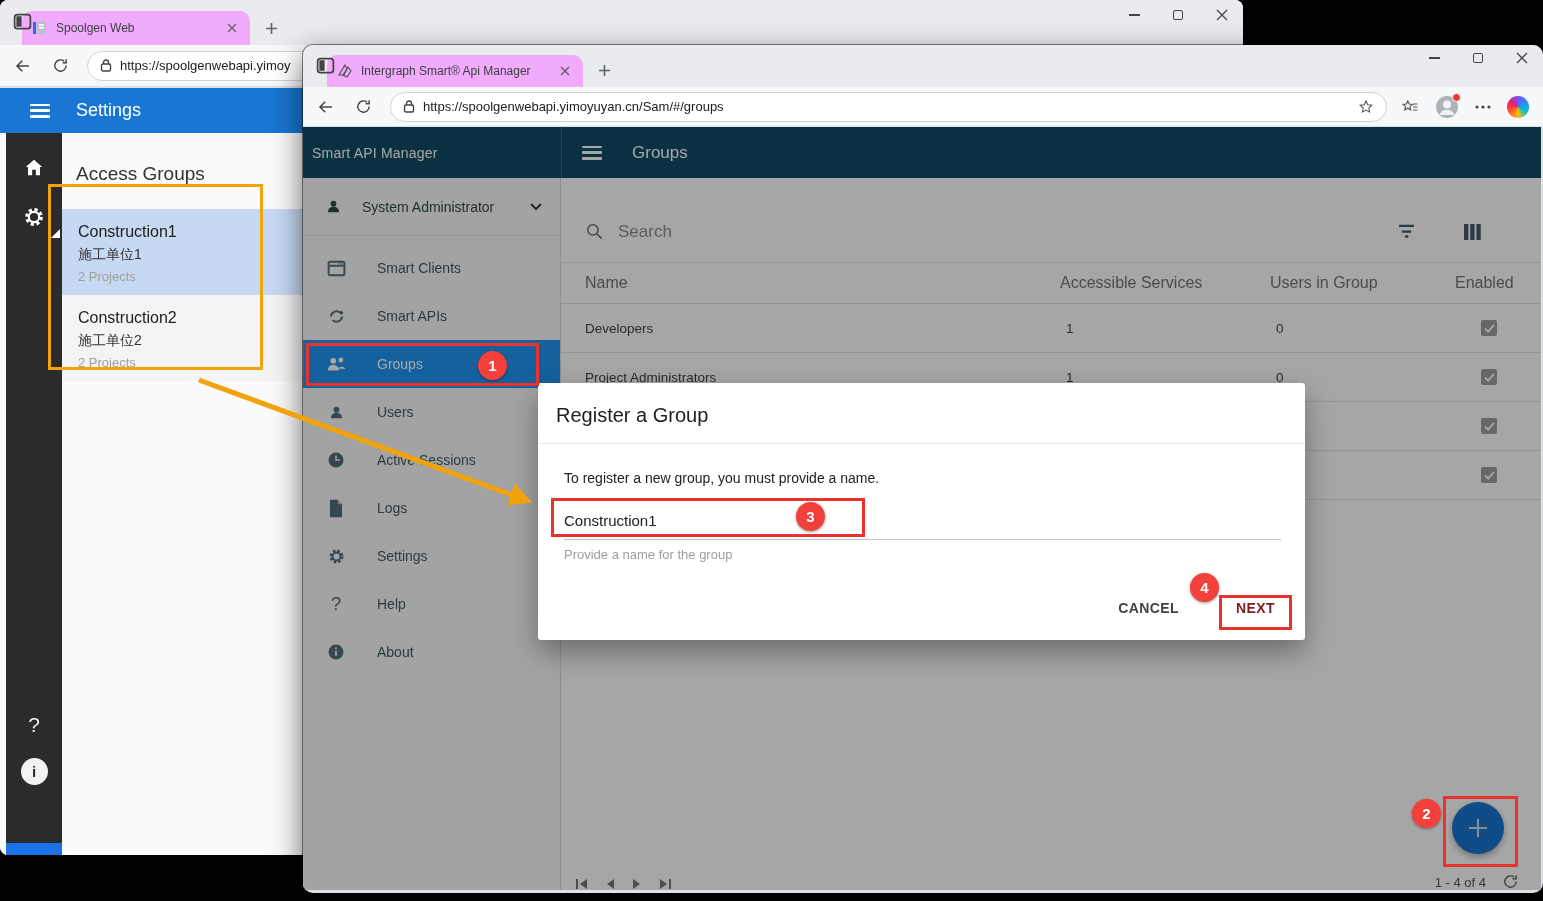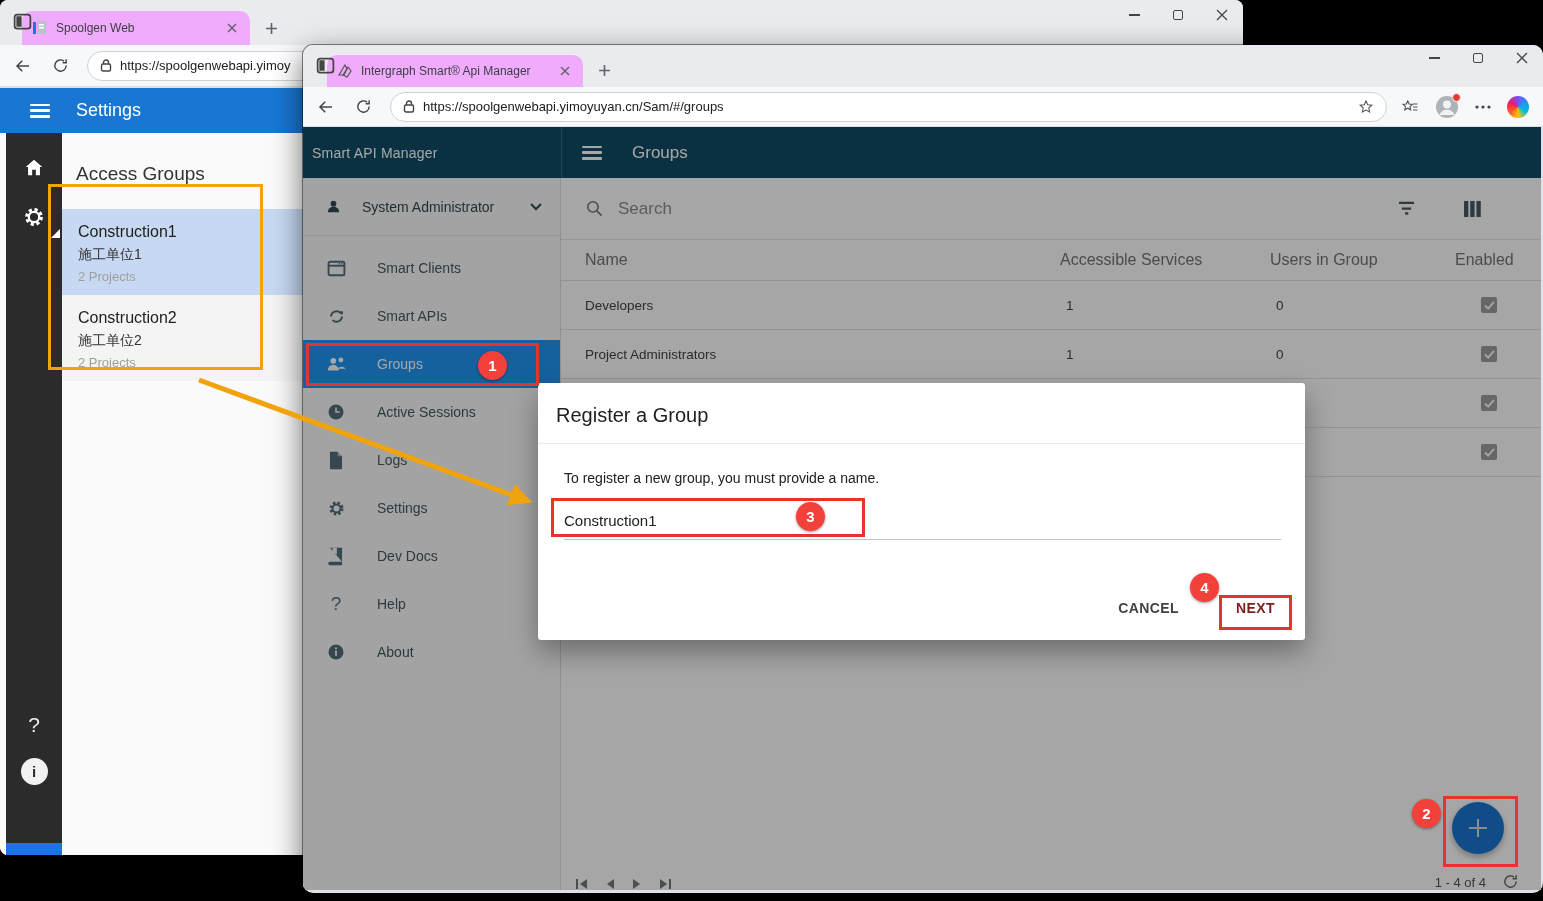--- a/index.html
+++ b/index.html
@@ -68,21 +68,21 @@
   .user-row { height:58px; display:flex; align-items:center; padding:0 18px 0 22px;
               border-bottom:1px solid #e0e0e0; color:#37474f; }
   .user-row .lbl { font-size:14px; margin-left:20px; flex:1; }
   .nav { padding-top:8px; }
   .nav-item { height:48px; display:flex; align-items:center; color:#455a64; }
   .nav-item .nic { width:22px; margin-left:22px; display:flex; justify-content:center; color:#546e7a; }
   .nav-item .lbl { font-size:14px; margin-left:30px; }
   .nav-item.sel { background:#2196f3; color:#fff; }
   .nav-item.sel .nic { color:#fff; }
   #sam-content { position:absolute; left:258px; top:51px; right:0; bottom:0; background:#fff; }
-  .searchbar { height:62px; display:flex; align-items:center; border-bottom:1px solid #e6e6e6; }
+  .searchbar { height:62px; display:flex; align-items:center; border-bottom:1px solid #e6e6e6;margin-top:23px; }
   .searchbar input { border:none; outline:none; background:transparent; font-size:17px; color:#444;
                      margin-left:14px; flex:1; font-family:inherit; }
   .searchbar input::placeholder { color:#8a8f94; }
   .tbl-head { height:41px; display:grid; grid-template-columns:475px 210px 185px 1fr;
               align-items:center; padding:0 24px; border-bottom:1px solid #e0e0e0;
               font-size:16px; color:#757575; }
   .tbl-row { height:49px; display:grid; grid-template-columns:475px 210px 185px 1fr;
              align-items:center; padding:0 24px; border-bottom:1px solid #e4e4e4;
              font-size:13.5px; color:#424242; }
   .cell-num { padding-left:6px; }
@@ -387,20 +387,29 @@
                   <circle cx="9" cy="6" r="3.6" fill="currentColor"></circle>
                   <path d="M2 18a7 7 0 0 1 14 0z" fill="currentColor"></path>
                   <circle cx="18.5" cy="5" r="3" fill="currentColor"></circle>
                   <path d="M14.5 16a6 6 0 0 1 10 0z" fill="currentColor"></path>
                 </svg>
             </span>
             <span class="lbl">Groups</span>
           </div>
           <div class="nav-item">
             <span class="nic">
+              <svg width="17" height="17" viewBox="0 0 24 24">
+                  <circle cx="12" cy="8" r="4" fill="currentColor"></circle>
+                  <path d="M4 20a8 8 0 0 1 16 0z" fill="currentColor"></path>
+                </svg>
+            </span>
+            <span class="lbl">Users</span>
+          </div>
+          <div class="nav-item">
+            <span class="nic">
               <svg width="18" height="18" viewBox="0 0 24 24">
                   <circle cx="12" cy="12" r="10" fill="currentColor"></circle>
                   <path d="M12 6v6h5" stroke="#fafafa" stroke-width="2" fill="none"></path>
                 </svg>
             </span>
             <span class="lbl">Active Sessions</span>
           </div>
           <div class="nav-item">
             <span class="nic">
               <svg width="16" height="19" viewBox="0 0 18 22">
@@ -411,29 +420,20 @@
             <span class="lbl">Logs</span>
           </div>
           <div class="nav-item">
             <span class="nic">
               <svg width="19" height="19" viewBox="0 0 24 24">
                   <circle cx="12" cy="12" r="7.2" fill="none" stroke="currentColor" stroke-width="3.4" stroke-dasharray="3.1 2.6"></circle>
                   <circle cx="12" cy="12" r="5" fill="none" stroke="currentColor" stroke-width="2.4"></circle>
                 </svg>
             </span>
             <span class="lbl">Settings</span>
-          </div>
-          <div class="nav-item">
-            <span class="nic">
-              <svg width="16" height="19" viewBox="0 0 18 22">
-                  <path d="M2 1h14v20H2a2 2 0 0 1 0-4h14" fill="currentColor"></path>
-                  <path d="M5 1v8l2.5-2L10 9V1z" fill="#fafafa"></path>
-                </svg>
-            </span>
-            <span class="lbl">Dev Docs</span>
           </div>
           <div class="nav-item">
             <span class="nic" style="font-size:19px;color:#546e7a">?</span>
             <span class="lbl">Help</span>
           </div>
           <div class="nav-item">
             <span class="nic">
               <svg width="18" height="18" viewBox="0 0 24 24">
                   <circle cx="12" cy="12" r="10" fill="currentColor"></circle>
                   <rect x="10.8" y="10" width="2.4" height="7" fill="#fafafa"></rect>
@@ -564,20 +564,21 @@
       </div>
 
       <div class="dim"></div>
 
       <div id="modal">
         <div class="m-title">Register a Group</div>
         <div class="m-body">To register a new group, you must provide a name.</div>
         <div class="m-input">
           <input type="text" value="Construction1" style="">
         </div>
+        <div class="m-hint">Provide a name for the group</div>
         <div class="m-actions">
           <span class="m-btn">CANCEL</span>
           <span class="m-btn primary">NEXT</span>
         </div>
       </div>
     </div>
   </div>
 
   <svg id="arrow-svg">
     <defs>

